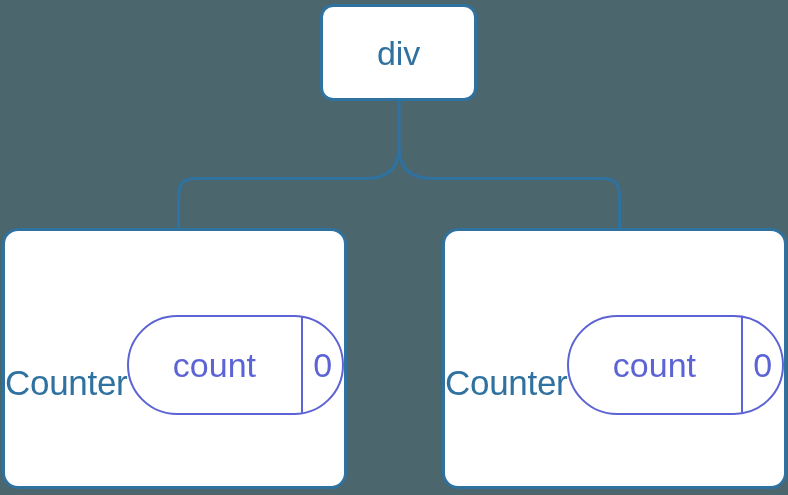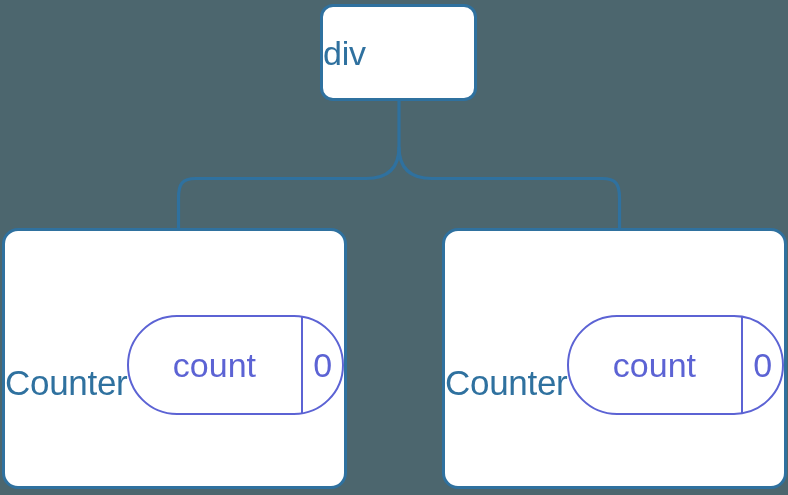--- a/index.html
+++ b/index.html
@@ -44,20 +44,21 @@
 
   
   #node-root {
     left: 320px;
     top: 4px;
     width: 157px;
     height: 97px;
     border-radius: 13px;
     display: flex;
     align-items: center;
+    justify-content: center;
   }
 
   .root-label {
     color: #2f719f;
     font-size: 34px;
     line-height: 1;
     letter-spacing: -0.2px;
   }
 
   

